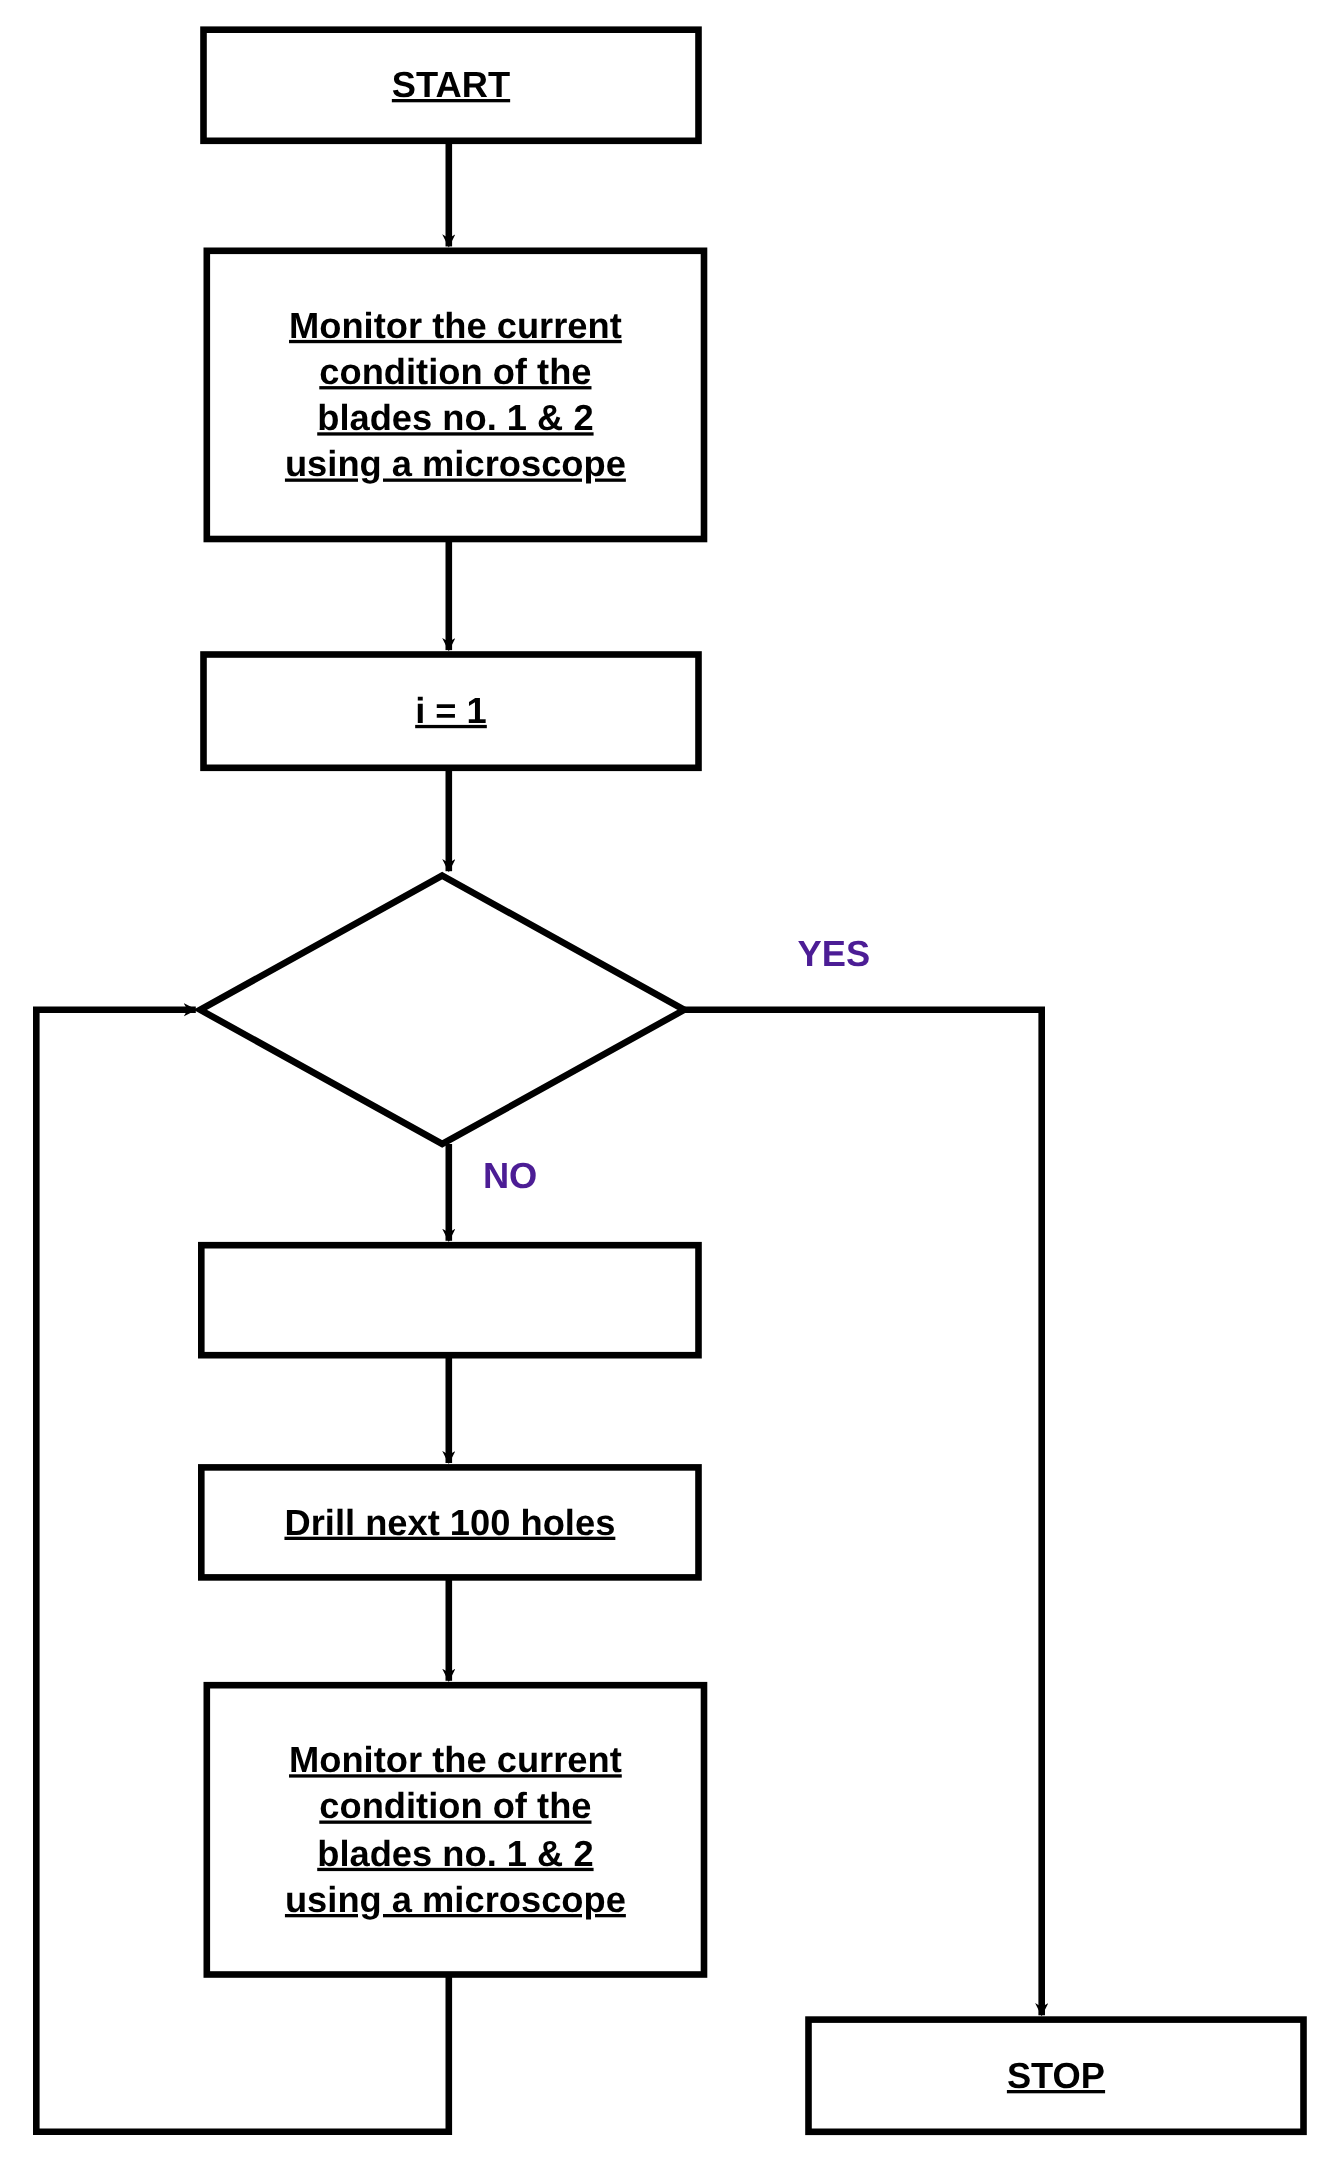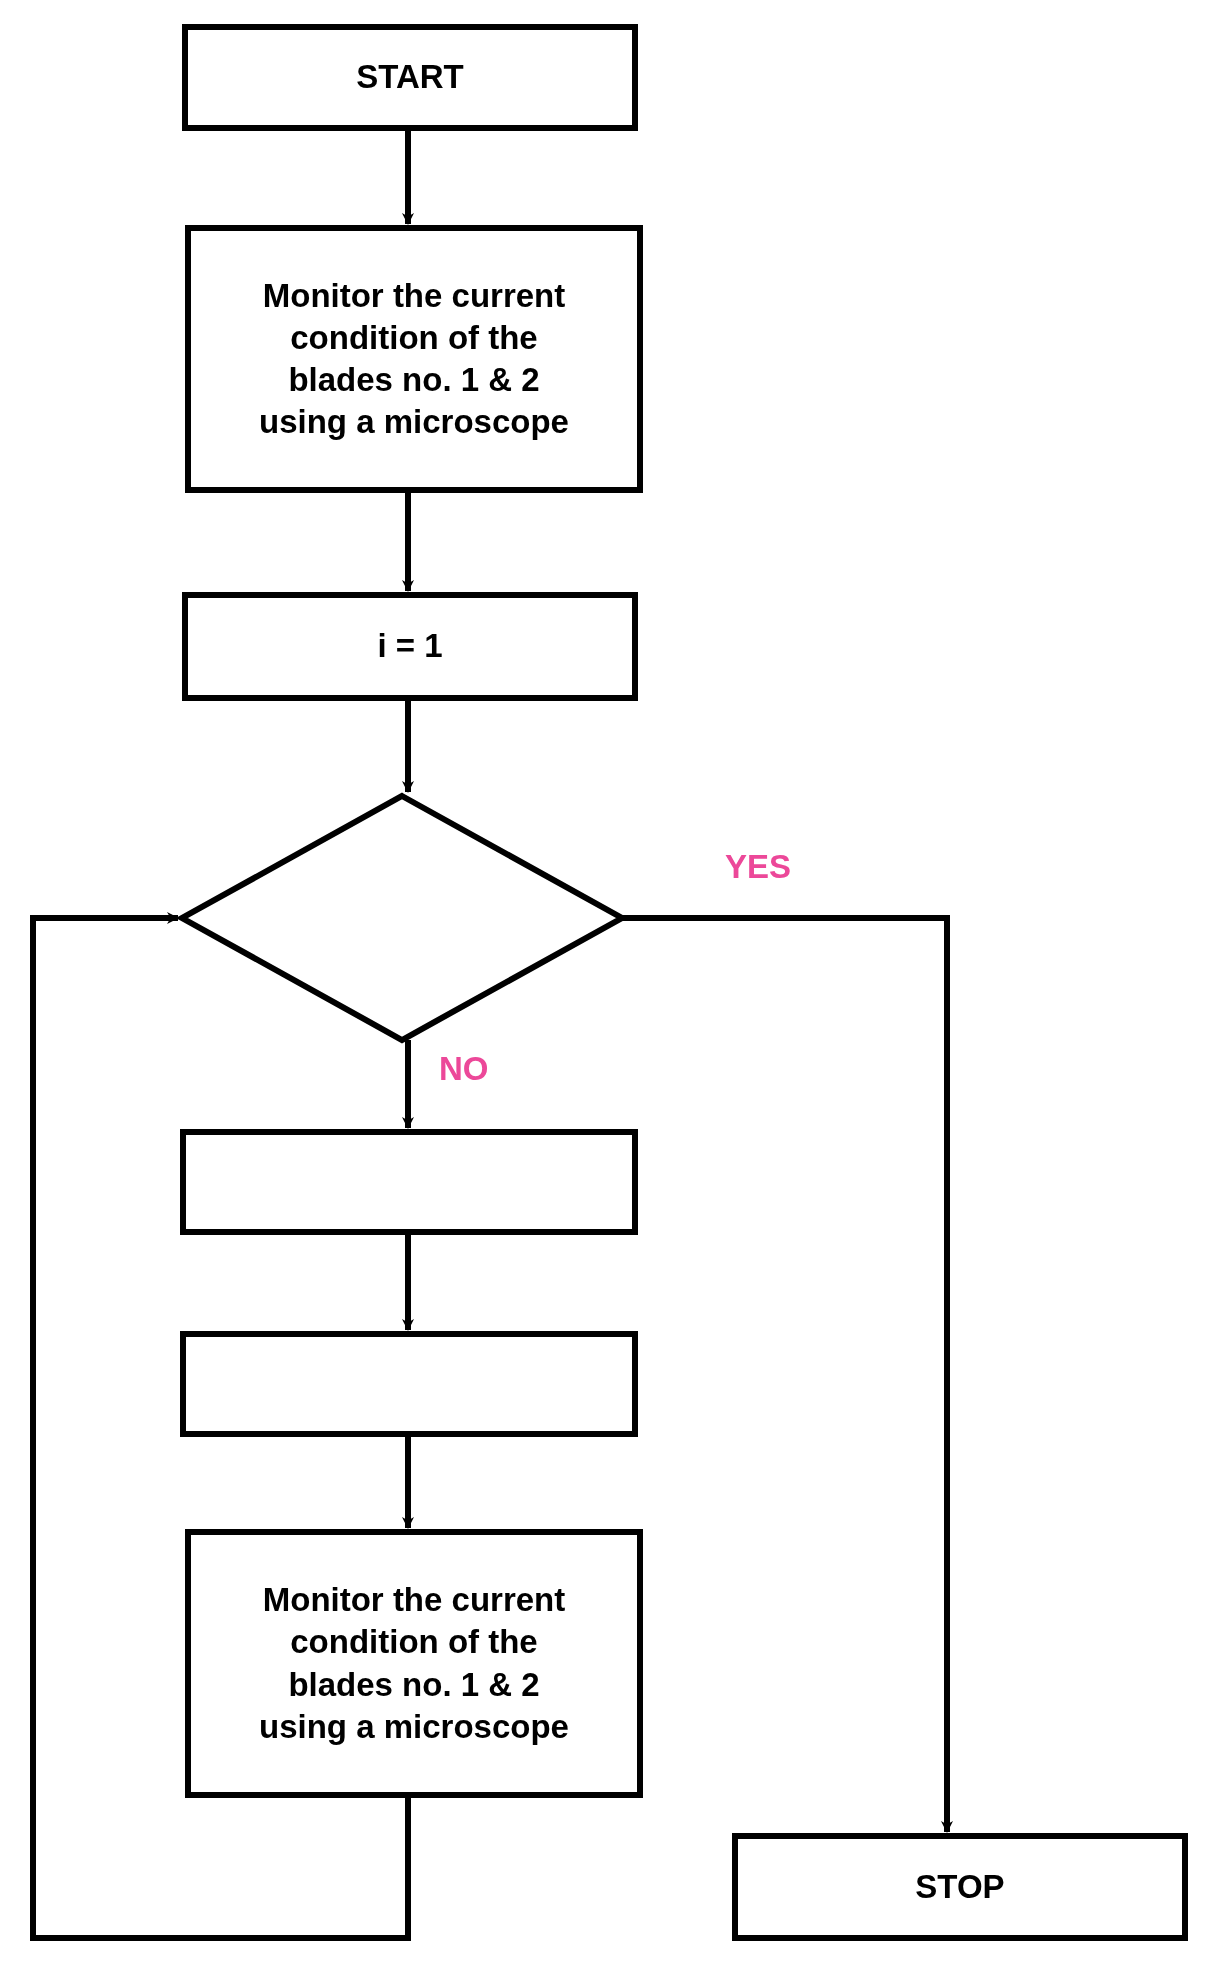--- a/index.html
+++ b/index.html
@@ -27,25 +27,26 @@
     display: flex;
     align-items: center;
     justify-content: center;
     text-align: center;
     font-weight: bold;
     color: #000000;
     font-family: "Liberation Sans", sans-serif;
     white-space: pre-line;
     line-height: 1.28;
     pointer-events: none;
+    text-decoration: underline;
   }
   .edge-label {
     position: absolute;
     font-weight: bold;
-    color: #ec4899;
+    color: #4c1d95;
     font-family: "Liberation Sans", sans-serif;
     white-space: nowrap;
   }
 </style>
 </head>
 <body>
 
 <div id="canvas">
 
   <svg class="flow-layer" viewBox="0 0 1209 1977">
@@ -92,20 +93,21 @@
 
   <div class="node-label" style="left:188px; top:228px; width:452px; height:262px; font-size:33px;">Monitor the current
 condition of the
 blades no. 1 &amp; 2
 using a microscope</div>
 
   <div class="node-label" style="left:185px; top:595px; width:450px; height:103px; font-size:33px;">i = 1</div>
 
 
 
+  <div class="node-label" style="left:183px; top:1334px; width:452px; height:100px; font-size:33px;">Drill next 100 holes</div>
 
   <div class="node-label" style="left:188px; top:1532px; width:452px; height:263px; font-size:33px;">Monitor the current
 condition of the
 blades no. 1 &amp; 2
 using a microscope</div>
 
   <div class="node-label" style="left:735px; top:1836px; width:450px; height:102px; font-size:33px;">STOP</div>
 
   <div class="edge-label" style="left:725px; top:848px; font-size:33px;">YES</div>
 

